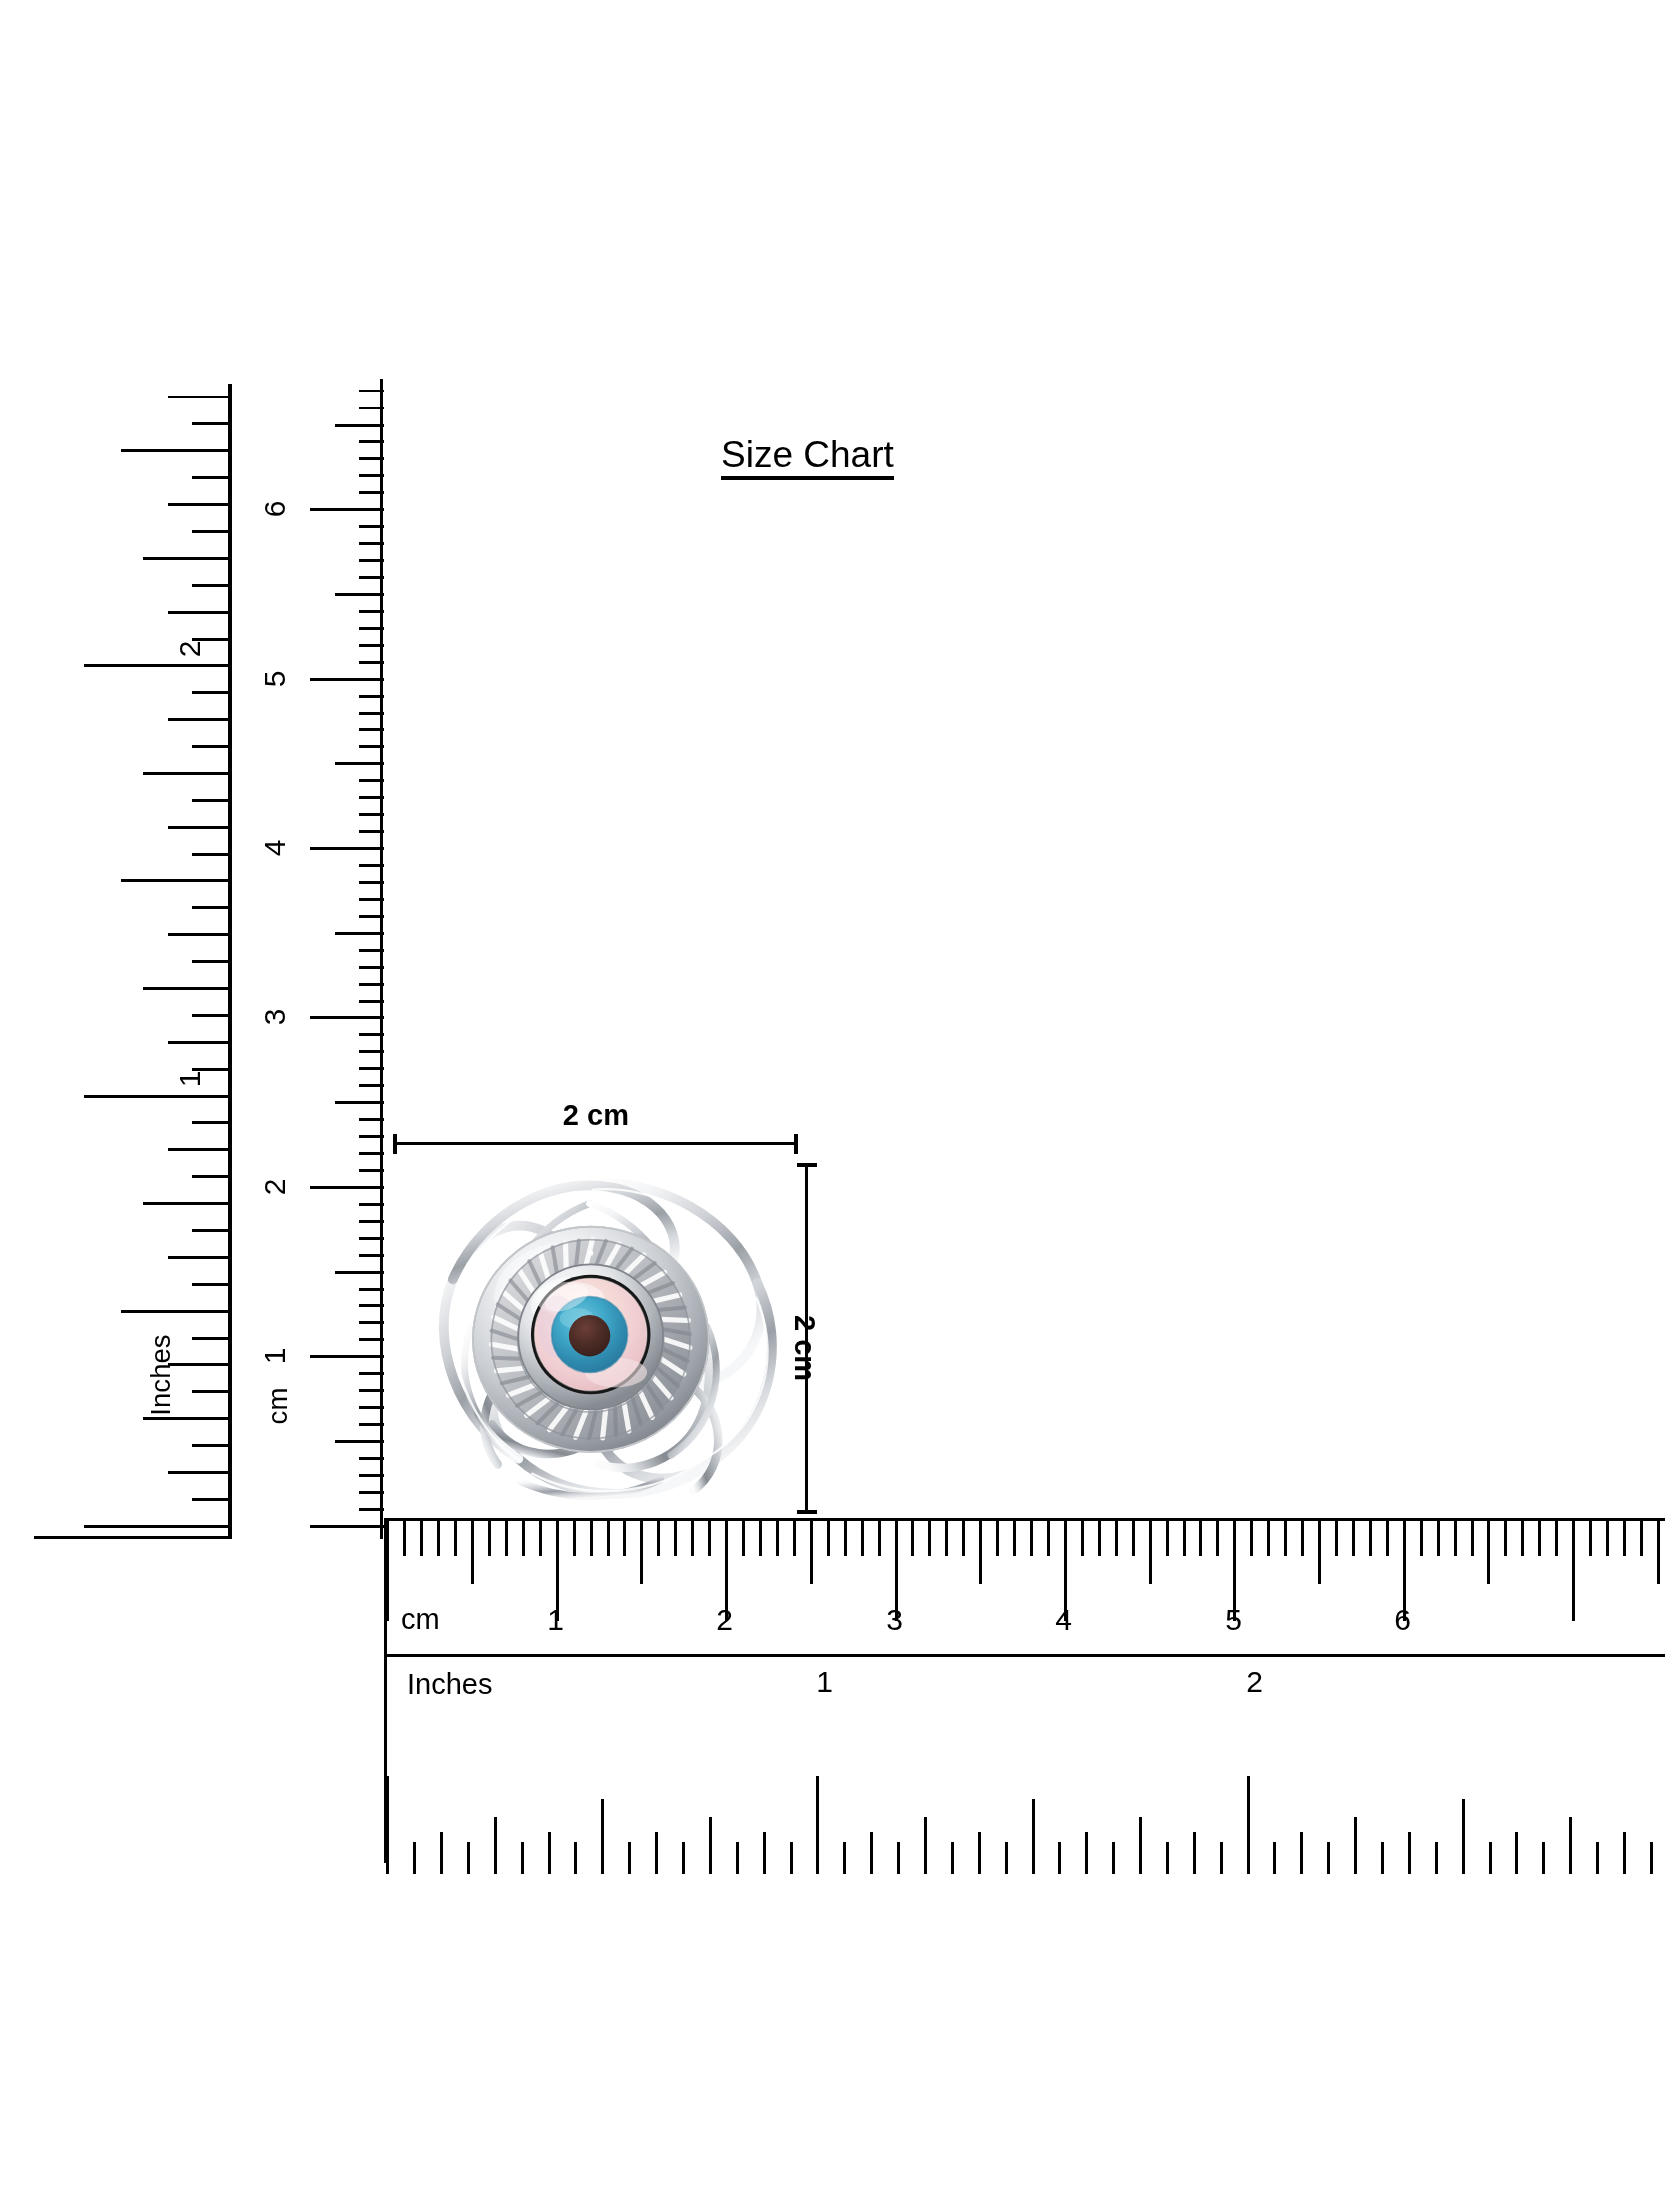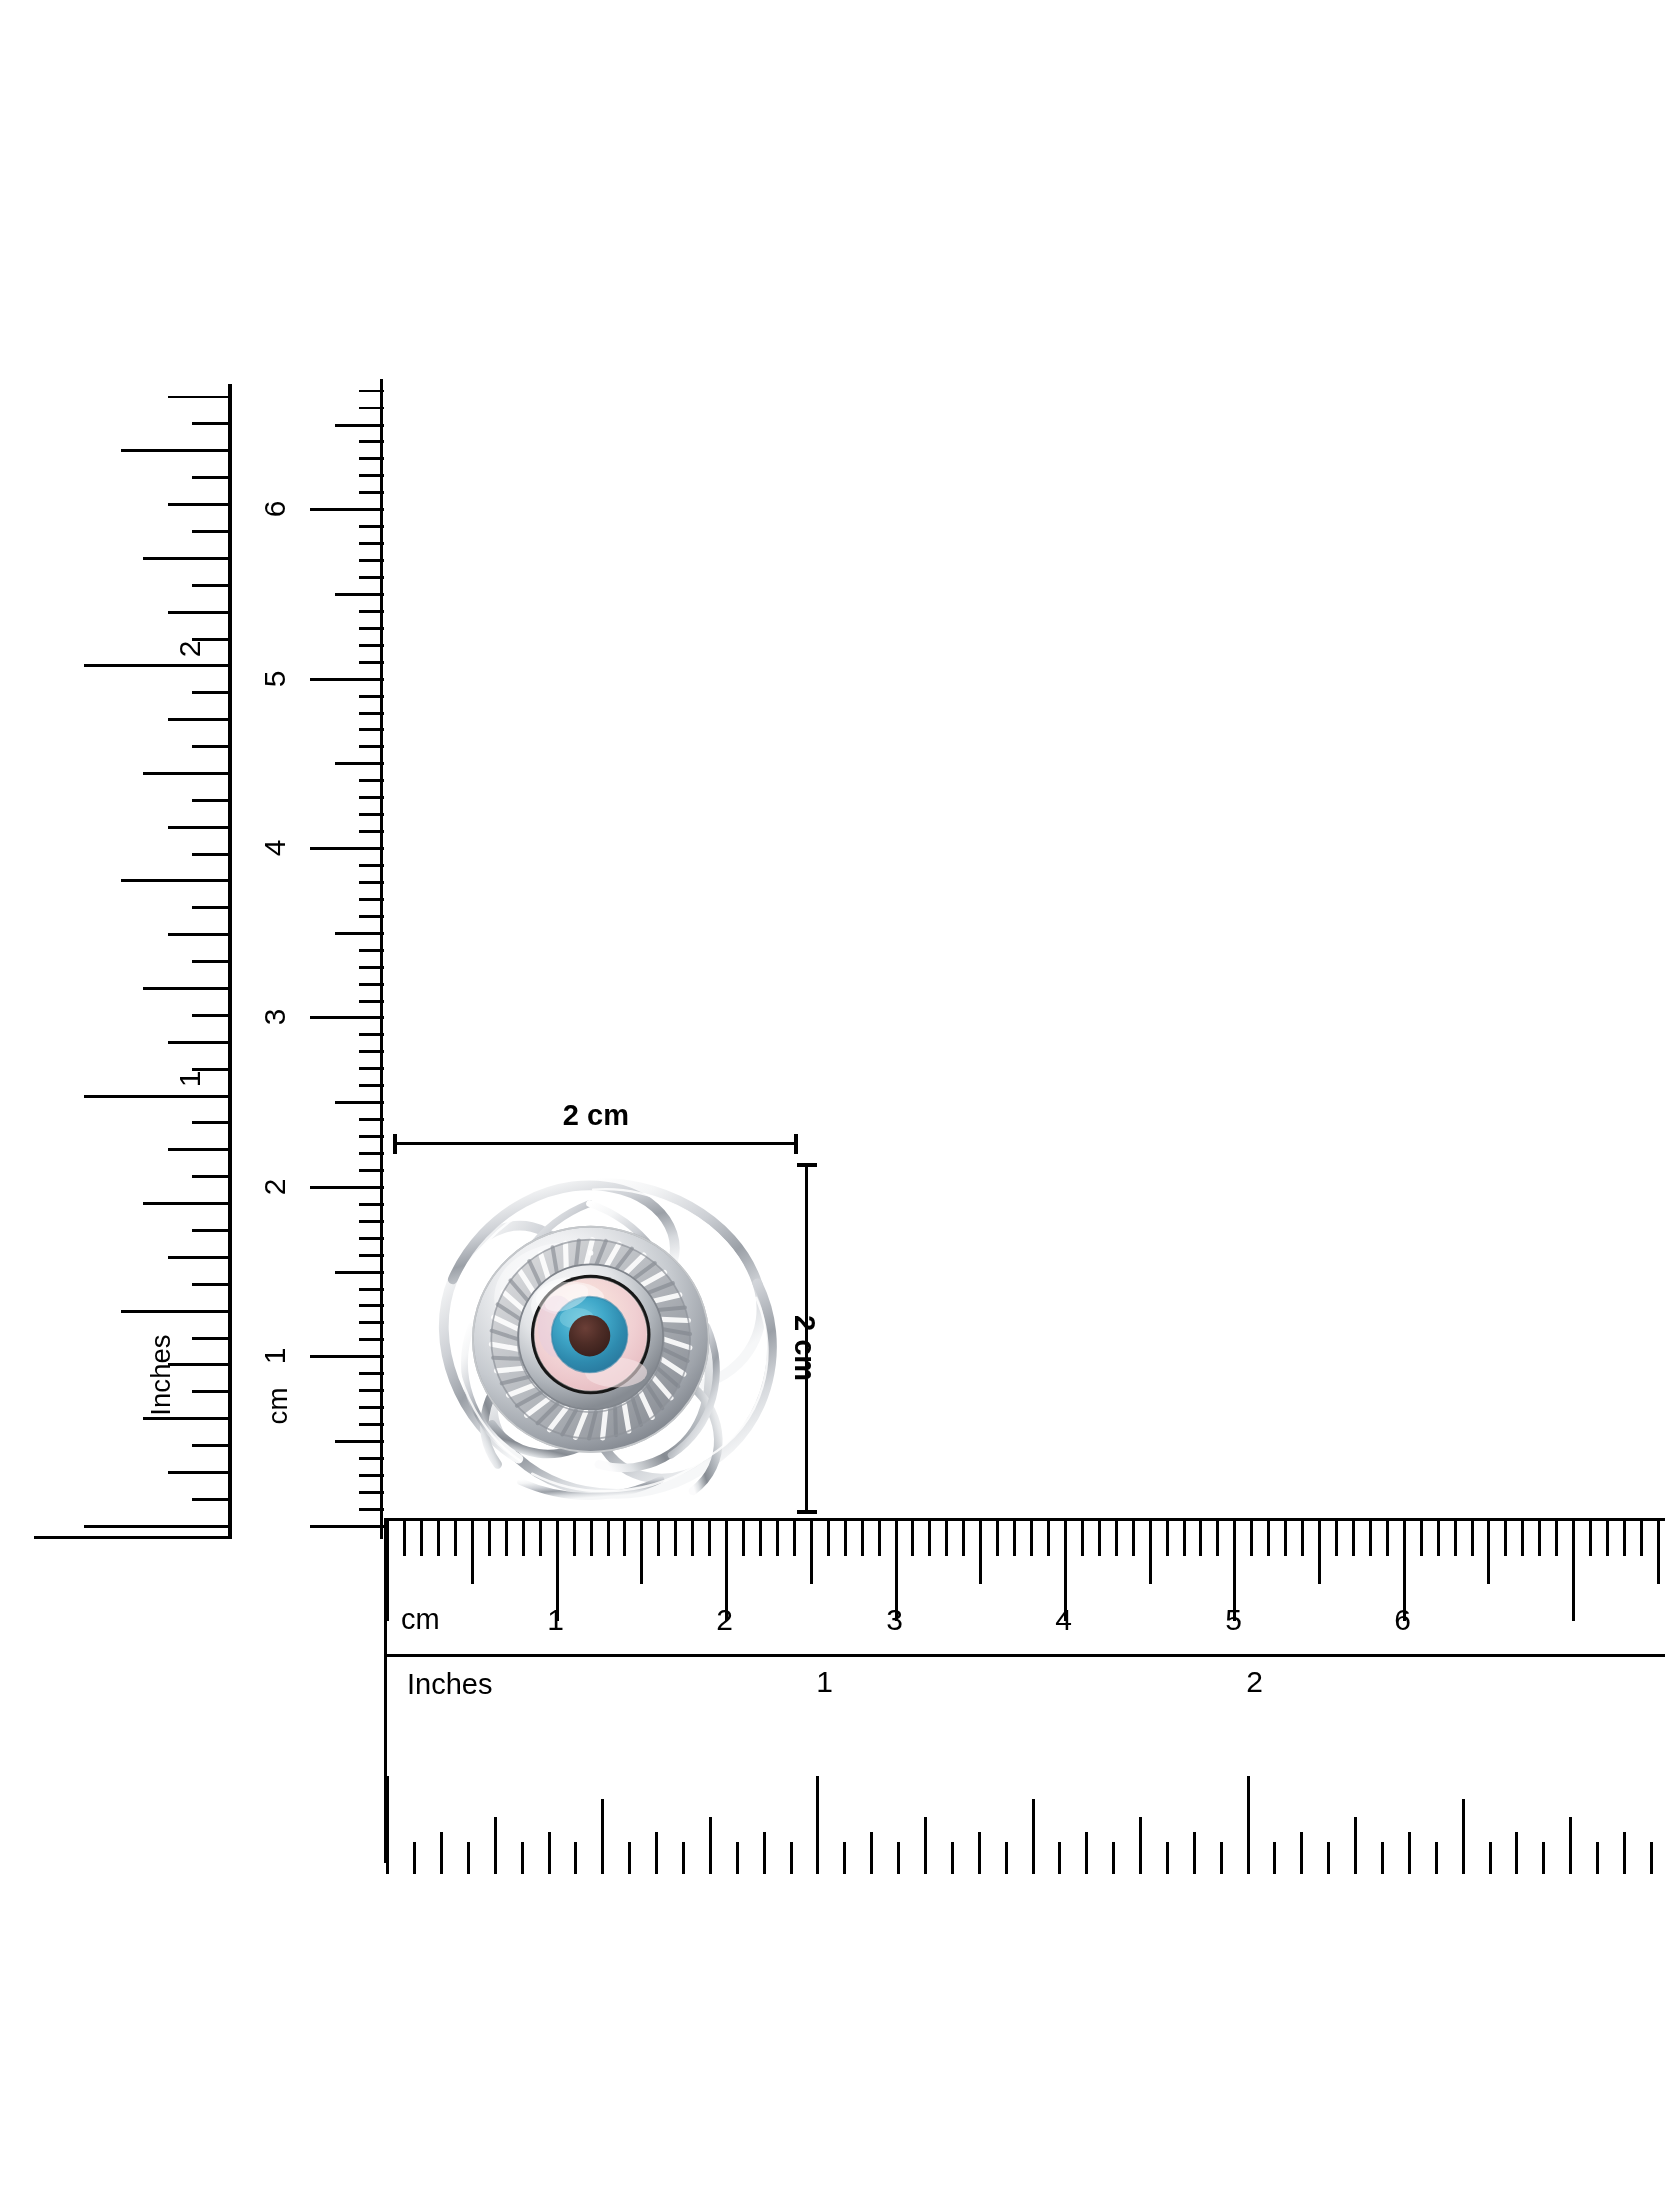--- a/index.html
+++ b/index.html
@@ -219,20 +219,23 @@
     top: 63px;
     width: 408px;
     height: 368px;
   }
 </style>
 </head>
 <body>
 
 <div id="page">
 
+  <div id="title-wrap">
+    <span id="title-text">Size Chart</span>
+  </div>
 
   <div id="vruler">
     <div class="spine"></div>
     <div class="baseline"></div>
     <div class="cm-edge"></div>
 
     <div id="v-inch-ticks">
         <div class="tick in-tick" style="width: 144px; top: 1146px;"></div>
         <div class="tick in-tick" style="width: 36px; top: 1119px;"></div>
         <div class="tick in-tick" style="width: 60px; top: 1092px;"></div>

